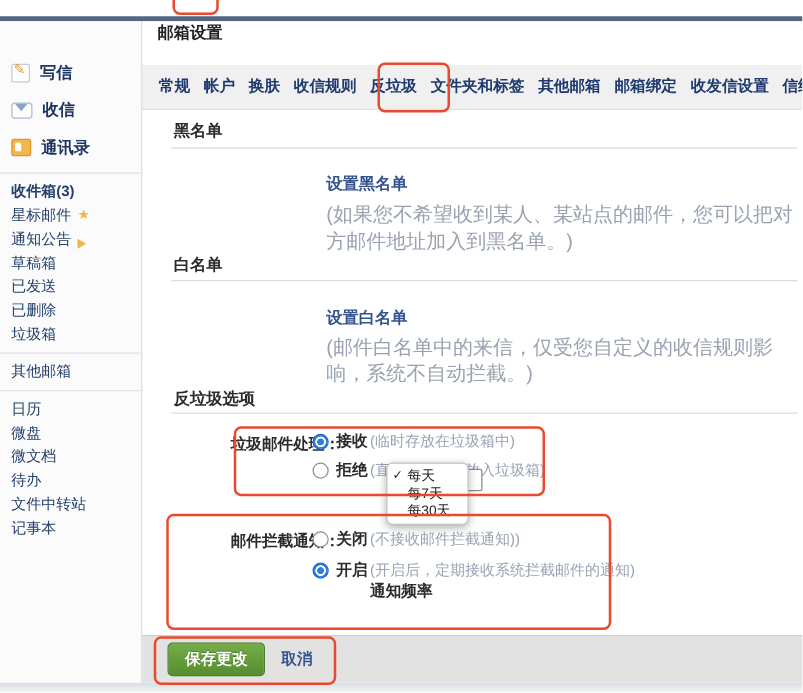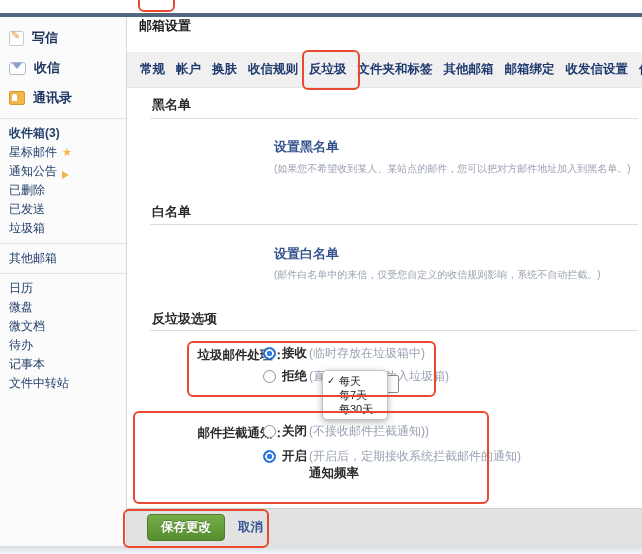--- a/index.html
+++ b/index.html
@@ -8,22 +8,22 @@
     background:#fff;
     font-family:"Liberation Sans","DejaVu Sans",sans-serif;
     -webkit-font-smoothing:antialiased;
   }
   
   .top-strip{height:13px;background:#ffffff;}
   .top-bar{height:4px;background:#53677f;}
   
   .main-row{display:flex;height:529px;}
   .sidebar{
-    width:127px;background:#fbfbfc;border-right:1px solid #d6d6d6;
-    padding-top:6px;box-sizing:border-box;color:#24406b;flex:none;
+    width:114px;background:#fbfbfc;border-right:1px solid #d6d6d6;
+    padding-top:26px;box-sizing:border-box;color:#24406b;flex:none;
   }
   .content{flex:1;display:flex;flex-direction:column;min-width:0;}
   
   .side-action{display:flex;align-items:center;gap:8px;padding:6px 0 6px 9px;
     font-size:13px;font-weight:bold;color:#1e3560;cursor:pointer;}
   .icon-compose{width:13px;height:13px;background:#fff;border:1px solid #c6cbd3;border-radius:2px;position:relative;flex:none;}
   .icon-compose::after{content:"\270E";color:#e39a35;font-size:11px;position:absolute;left:1px;top:-3px;}
   .icon-mail{width:15px;height:11px;background:#fdfdfd;border:1px solid #aebad0;border-radius:3px;position:relative;flex:none;}
   .icon-mail::after{content:"";position:absolute;left:2px;top:0;width:0;height:0;
     border-left:5px solid transparent;border-right:5px solid transparent;border-top:6px solid #8aa2c8;}
@@ -37,21 +37,21 @@
   
   .title-row{height:35px;display:flex;align-items:flex-start;padding-left:12px;background:#fff;}
   .page-title{font-size:13px;font-weight:bold;color:#222;}
   .tabbar{height:35px;background:#f0f0f1;border-bottom:1px solid #e2e2e2;display:flex;align-items:center;gap:11px;padding-left:13px;white-space:nowrap;overflow:hidden;}
   .tab{font-size:12.5px;font-weight:bold;color:#1f3a6e;cursor:pointer;flex:none;}
   
   .panel{position:relative;height:421px;background:#fff;overflow:hidden;}
   .sec-head{position:absolute;left:25px;font-size:13px;font-weight:bold;color:#2b2b2b;text-align:center;}
   .sec-line{position:absolute;left:23px;right:4px;height:1px;background:#dcdcdc;}
   .sec-link{position:absolute;left:147px;font-size:13px;font-weight:bold;color:#35548e;cursor:pointer;}
-  .sec-desc{position:absolute;left:147px;font-size:10px;color:#9aa2b1;}
+  .sec-desc{position:absolute;left:147px;font-size:16px;color:#9aa2b1;}
   .form-label{position:absolute;left:60px;width:98px;text-align:right;font-size:12.5px;font-weight:bold;color:#2b2b2b;}
   .radio-row{position:absolute;left:136px;display:flex;align-items:center;gap:6px;text-align:center;}
   .radio{width:13px;height:13px;border-radius:50%;border:1px solid #8f8f8f;background:#fff;box-sizing:border-box;flex:none;cursor:pointer;}
   .radio.on{border:1px solid #2466c8;
     background:radial-gradient(circle at 50% 50%, #2f7de5 0 2.5px, #ffffff 3px 4px, #2f7de5 4.5px);}
   .opt-name{font-size:12.5px;font-weight:bold;color:#2b2b2b;}
   .opt-desc{font-size:12px;color:#99a3b3;margin-left:-4px;}
   .freq-label{position:absolute;left:154px;font-size:12.5px;font-weight:bold;color:#2b2b2b;margin-left:28px;}
   .freq-select{position:absolute;left:200px;top:287px;width:72px;height:18px;border:1px solid #8b8b8b;border-radius:2px;background:#fff;box-sizing:border-box;cursor:pointer;}
   .popup{position:absolute;left:195px;top:282px;width:64px;background:#ffffff;border:1px solid #c3c3c3;border-radius:5px;
@@ -94,50 +94,53 @@
     </div>
     <div class="folder">
       <span>星标邮件</span>
       <span class="star-icon">★</span>
     </div>
     <div class="folder">
       <span>通知公告</span>
       <span class="speaker-icon"></span>
     </div>
     <div class="folder">
+      <span>草稿箱</span>
+    </div>
+    <div class="folder">
+      <span>已发送</span>
+    </div>
+    <div class="folder">
       <span>已删除</span>
     </div>
     <div class="folder">
-      <span>已发送</span>
-    </div>
-    <div class="folder">
       <span>垃圾箱</span>
     </div>
     <div class="side-divider"></div>
     <div class="folder">
       <span>其他邮箱</span>
     </div>
     <div class="side-divider"></div>
     <div class="folder">
       <span>日历</span>
     </div>
     <div class="folder">
       <span>微盘</span>
     </div>
     <div class="folder">
       <span>微文档</span>
     </div>
     <div class="folder">
       <span>待办</span>
     </div>
     <div class="folder">
+      <span>文件中转站</span>
+    </div>
+    <div class="folder">
       <span>记事本</span>
-    </div>
-    <div class="folder">
-      <span>文件中转站</span>
     </div>
   </div>
 
   <div class="content">
     <div class="title-row">
       <span class="page-title">邮箱设置</span>
     </div>
 
     <div class="tabbar">
       <span class="tab">常规</span>

